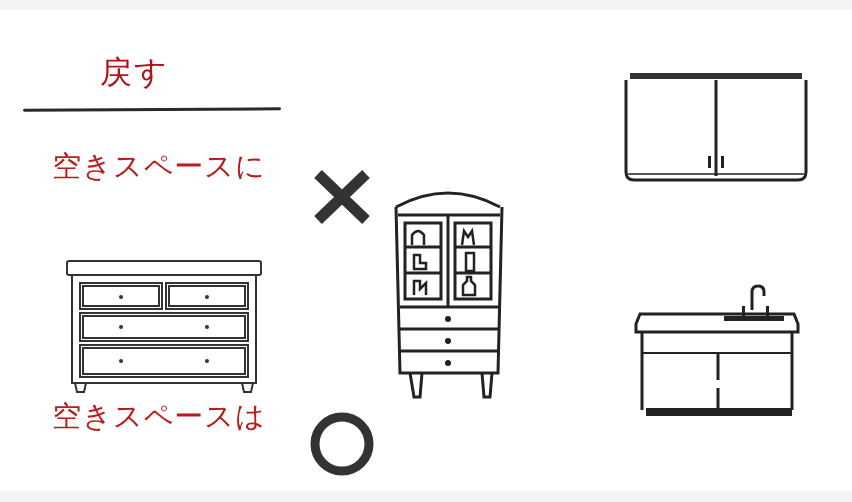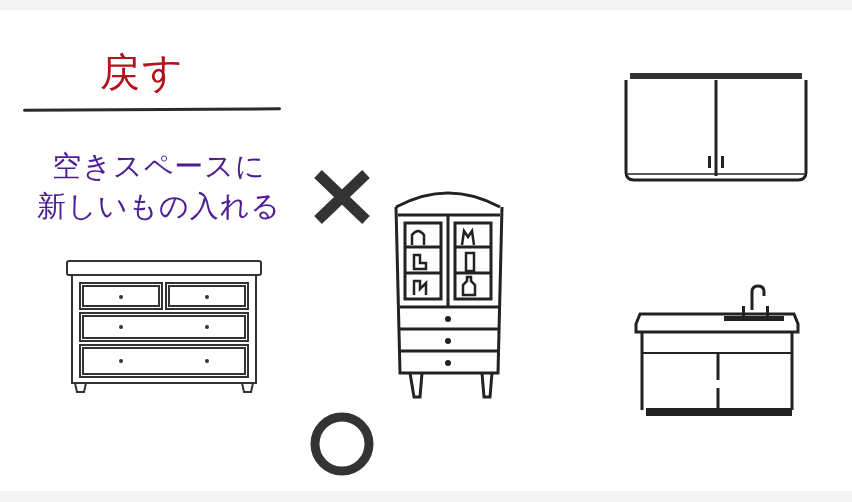--- a/index.html
+++ b/index.html
@@ -1,37 +1,36 @@
 <!DOCTYPE html>
 <html><head>
 <meta charset="utf-8">
 <style>
   html,body{margin:0;padding:0;}
   body{width:852px;height:502px;position:relative;background:#ffffff;overflow:hidden;font-family:"DejaVu Sans","Liberation Sans",sans-serif;color:#333;}
   .strip-top{position:absolute;left:0;top:0;width:852px;height:10px;background:#f4f4f4;}
   .strip-bottom{position:absolute;left:0;top:491px;width:852px;height:11px;background:#f4f4f4;}
-  .title{position:absolute;left:100px;top:48px;font-size:40px;color:#b3121c;letter-spacing:2px;line-height:48px;}
+  .title{position:absolute;left:100px;top:48px;font-size:32px;color:#b3121c;letter-spacing:2px;line-height:48px;}
   .rule{position:absolute;left:23px;top:108px;width:258px;height:3px;background:#2a2a2a;border-radius:2px;transform:rotate(-0.3deg);}
-  .caption{position:absolute;font-size:29px;line-height:40px;color:#4c1d95;text-align:center;letter-spacing:1px;}
+  .caption{position:absolute;font-size:29px;line-height:40px;color:#b91c1c;text-align:center;letter-spacing:1px;}
   .cap1{left:14px;top:146px;width:290px;}
   .cap2{left:14px;top:396px;width:290px;}
   .mark{position:absolute;}
   .art{position:absolute;}
 </style>
 </head>
 <body>
 
 <div class="strip-top"></div>
 
 <div class="title">戻す</div>
 <div class="rule"></div>
 
 <div class="caption cap1">
   <div>空きスペースに</div>
-  <div>新しいもの入れる</div>
 </div>
 
 <svg class="mark" style="left:312px;top:168px" width="60" height="58" viewBox="0 0 60 58">
   <path d="M6 6 L54 52 M54 6 L6 52" stroke="#333" stroke-width="11" stroke-linecap="butt"></path>
 </svg>
 
 <svg class="art" style="left:62px;top:255px" width="206" height="140" viewBox="0 0 206 140">
   <g fill="none" stroke="#333" stroke-width="2">
     <rect x="5" y="6" width="194" height="14" rx="2"></rect>
     <rect x="10" y="20" width="184" height="108"></rect>
@@ -108,19 +107,20 @@
     <line x1="86" y1="73" x2="86" y2="100"></line>
     <line x1="86" y1="108" x2="86" y2="130"></line>
   </g>
   <rect x="92" y="36" width="60" height="5" fill="#222"></rect>
   <rect x="110" y="26" width="3" height="12" fill="#222"></rect>
   <rect x="134" y="26" width="3" height="12" fill="#222"></rect>
   <rect x="14" y="128" width="146" height="8" fill="#222"></rect>
 </svg>
 
 <div class="caption cap2">
+  <div>空きスペースは</div>
 </div>
 
 <svg class="mark" style="left:308px;top:410px" width="68" height="68" viewBox="0 0 68 68">
   <circle cx="34" cy="34" r="27" fill="none" stroke="#333" stroke-width="9"></circle>
 </svg>
 
 <div class="strip-bottom"></div>
 
 </body></html>

